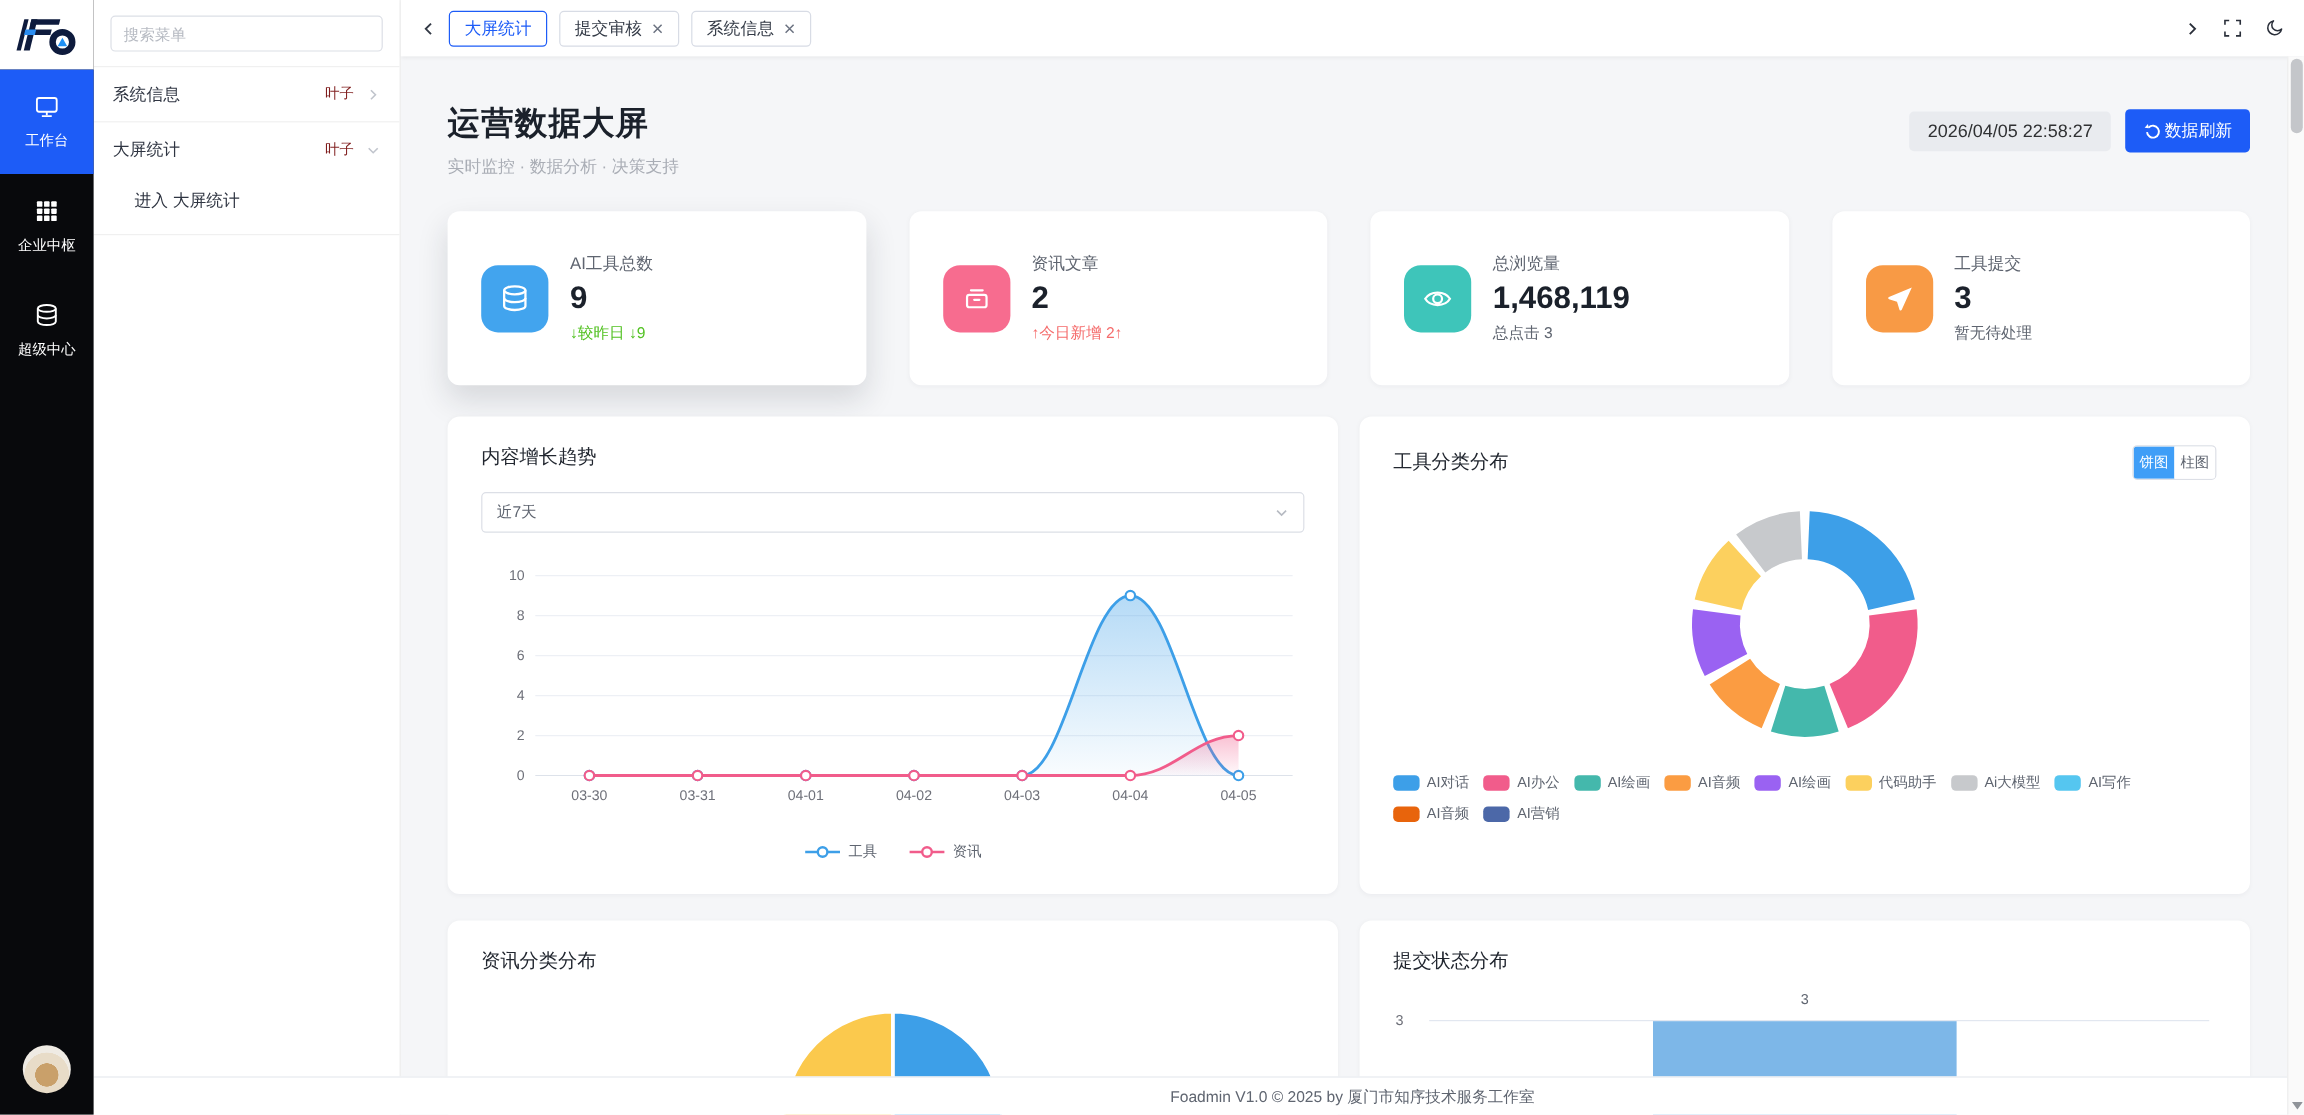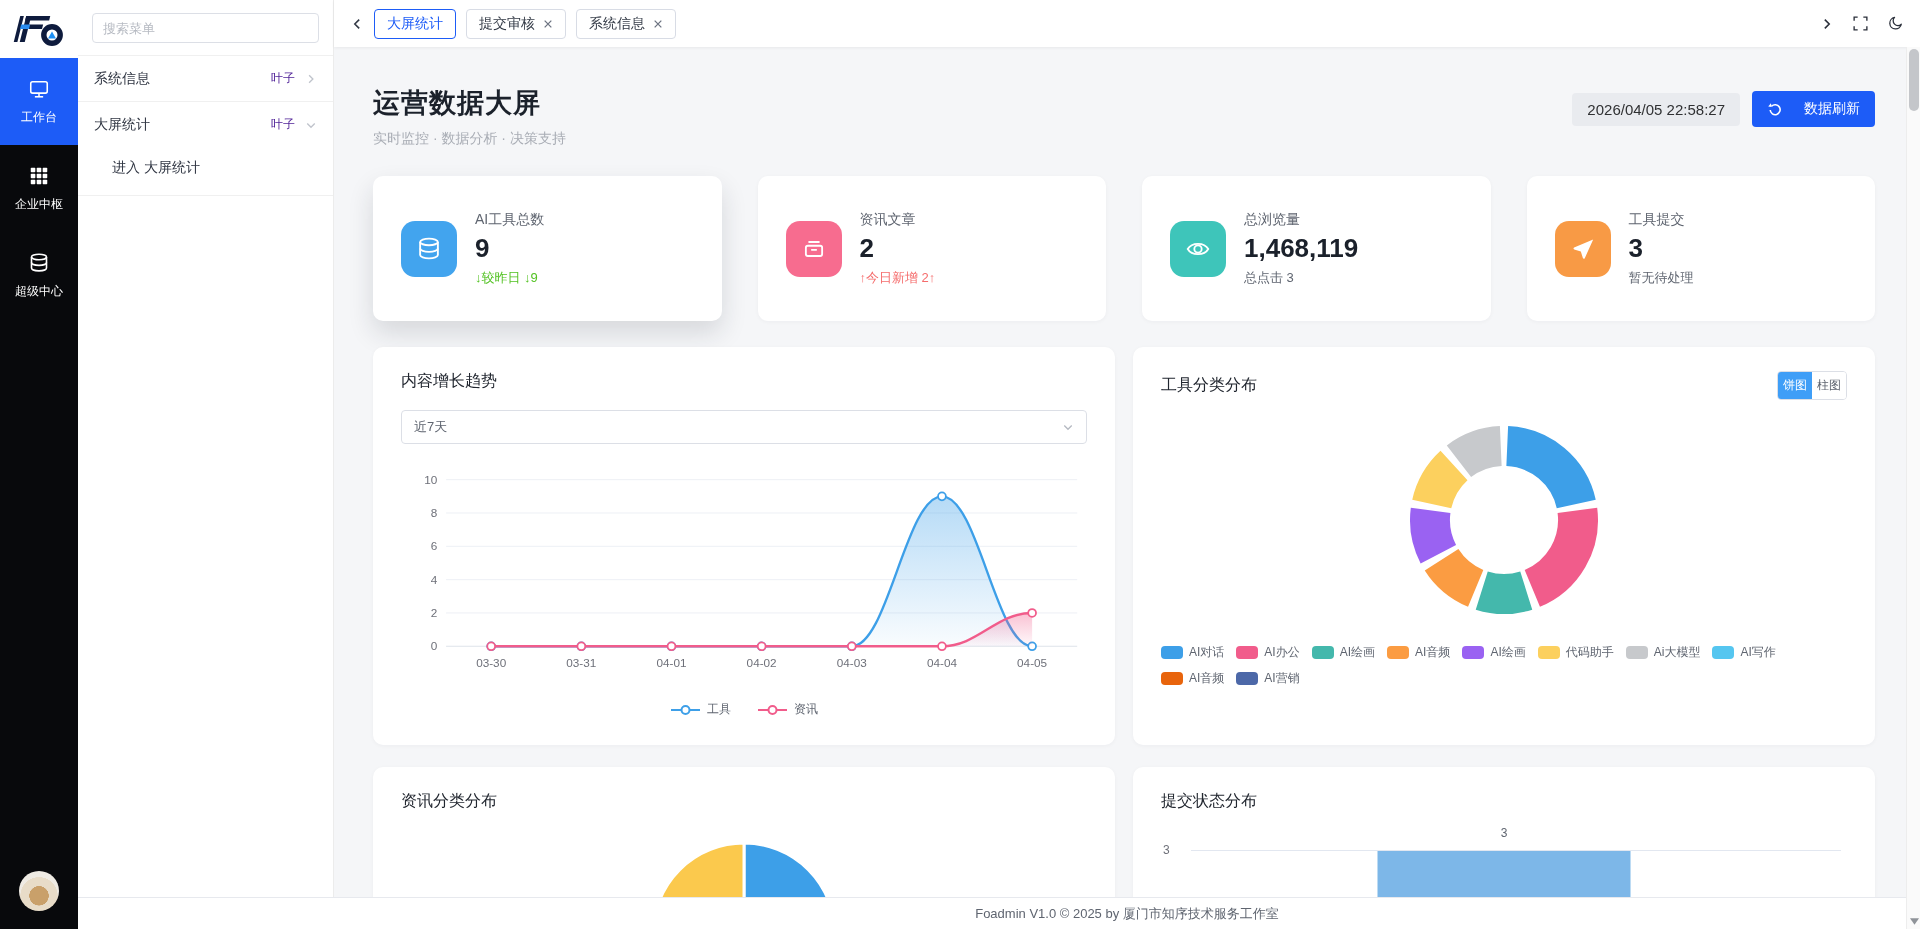--- a/index.html
+++ b/index.html
@@ -14,42 +14,42 @@
   .rail-item svg { display:block; }
   .rail-avatar { margin-top:auto; margin-bottom:18px; align-self:center; width:40px; height:40px; border-radius:50%; background:radial-gradient(circle at 50% 62%, #c9a06a 0 30%, #e8dcc8 31% 58%, #efebe4 59%); cursor:pointer; }
 
   
   .sidebar { width:256px; background:#fff; border-right:1px solid #ececec; flex-shrink:0; z-index:10; }
   .search-wrap { padding:13px 14px 12px; border-bottom:1px solid #f0f0f0; }
   .search-wrap input { width:100%; height:30px; border:1px solid #dcdfe6; border-radius:4px; padding:0 10px; font-size:13px; color:#303133; outline:none; font-family:inherit; }
   .search-wrap input::placeholder { color:#b6bac2; }
   .menu-item { height:45px; display:flex; align-items:center; padding:0 16px; font-size:14px; color:#2f3542; cursor:pointer; }
   .menu-item .grow { flex:1; }
-  .menu-item .badge { font-size:12px; color:#4c1d95; margin-right:10px; }
+  .menu-item .badge { font-size:12px; color:#7f1d1d; margin-right:10px; }
   .menu-divider { border:none; border-top:1px solid #f0f0f0; }
   .menu-child { height:42px; display:flex; align-items:center; padding:0 16px 0 34px; font-size:14px; color:#2f3542; cursor:pointer; margin-bottom:6px; }
 
   
   .main { flex:1; display:flex; flex-direction:column; background:#f5f6f8; min-width:0; }
   .tabbar { height:47px; background:#fff; display:flex; align-items:center; gap:10px; padding:0 16px; box-shadow:0 1px 3px rgba(0,0,0,.06); position:relative; z-index:15; }
   .tab { display:flex; align-items:center; gap:8px; height:30px; padding:0 12px; border:1px solid #d8dce5; border-radius:4px; background:#fff; font-size:14px; color:#333a46; cursor:pointer; white-space:nowrap; }
   .tab.active { color:#1d5cf7; border-color:#1d5cf7; }
   .tab .close { display:flex; cursor:pointer; }
   .tab-nav { display:flex; align-items:center; cursor:pointer; color:#333a46; }
   .tabbar-right { margin-left:auto; display:flex; align-items:center; gap:18px; color:#2a2f3a; }
   .tabbar-right > span { display:flex; cursor:pointer; }
 
   .content { flex:1; padding:0 45px 0 39px; overflow:hidden; }
 
   .page-head { margin-top:38px; display:flex; align-items:flex-start; }
   .page-title { font-size:27px; font-weight:bold; color:#1b212b; letter-spacing:1px; }
   .page-sub { margin-top:9px; font-size:14px; color:#a9adb5; }
   .head-right { margin-left:auto; display:flex; align-items:center; gap:12px; margin-top:6px; }
   .datetime { background:#e9ebef; border-radius:4px; padding:8px 15px; font-size:15px; color:#303133; }
-  .refresh-btn { display:flex; align-items:center; gap:22px; background:#1d5cf7; color:#fff; border:none; border-radius:4px; padding:9px 15px; font-size:14px; cursor:pointer; font-family:inherit; }
+  .refresh-btn { display:flex; align-items:center; gap:3px; background:#1d5cf7; color:#fff; border:none; border-radius:4px; padding:9px 15px; font-size:14px; cursor:pointer; font-family:inherit; }
 
   .stats-row { margin-top:28px; display:grid; grid-template-columns:repeat(4,1fr); gap:36px; }
   .stat-card { background:#fff; border-radius:10px; height:145px; padding:0 28px; display:flex; align-items:center; gap:18px; box-shadow:0 1px 4px rgba(28,36,52,.04); }
   .stat-card.elevated { box-shadow:0 12px 26px rgba(28,36,52,.14); }
   .stat-icon { width:56px; height:56px; border-radius:14px; display:flex; align-items:center; justify-content:center; flex-shrink:0; }
   .stat-label { font-size:14px; color:#5f6570; }
   .stat-value { font-size:26px; font-weight:bold; color:#1b212b; margin-top:4px; }
   .stat-sub { font-size:13px; color:#5f6570; margin-top:5px; }
 
   .charts-row { margin-top:26px; display:grid; grid-template-columns:1fr 1fr; gap:18px; }

